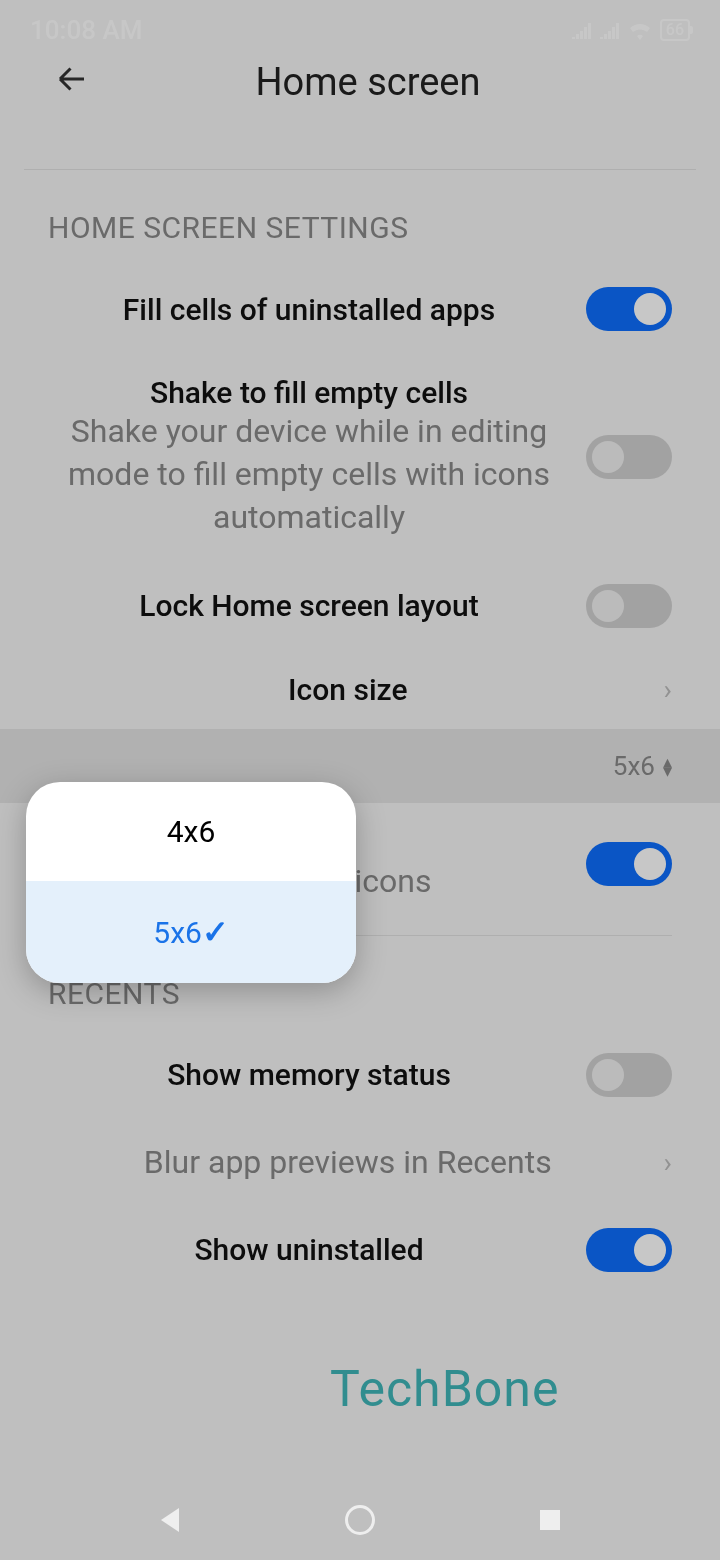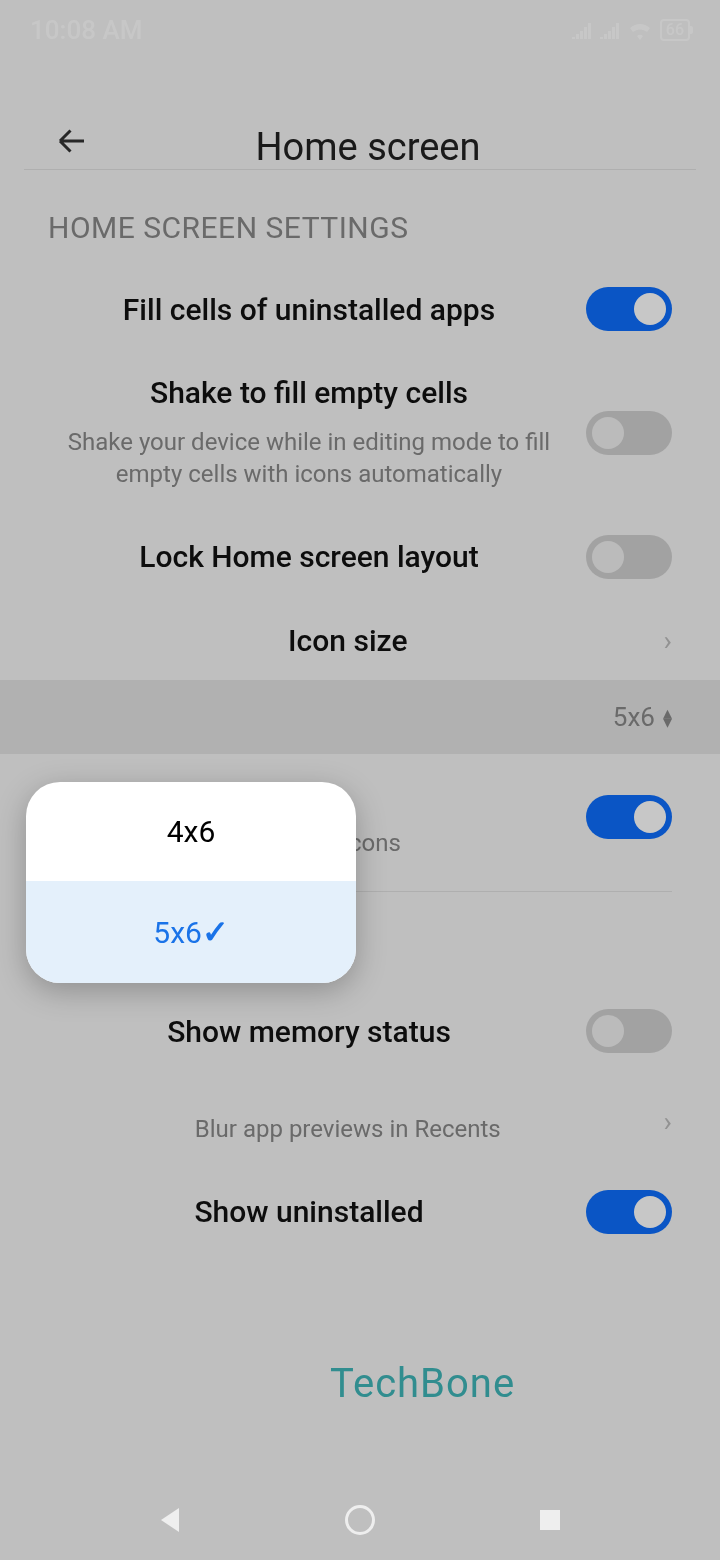--- a/index.html
+++ b/index.html
@@ -7,31 +7,31 @@
   .scrim { position: absolute; inset: 0; background: rgba(0,0,0,0.22); z-index: 5; }
   
   
   .status-bar { height: 60px; display: flex; align-items: center; justify-content: space-between; padding: 0 30px; color: #fff; font-weight: 500; font-size: 26px; }
   .status-right { display: flex; align-items: center; gap: 8px; }
   .signal-icon, .wifi-icon { display: inline-flex; }
   .battery-box { border: 2px solid #fff; border-radius: 4px; padding: 1px 4px; font-size: 16px; line-height: 1; position: relative; }
   .battery-box::after { content:''; position:absolute; right:-5px; top:5px; width:3px; height:8px; background:#fff; border-radius:0 2px 2px 0; }
   
   
-  .header { height: 110px; display: flex; align-items: flex-end; padding: 0 30px; gap: 20px; border-bottom: 1px solid #e0e0e0; margin: 0 24px; }
+  .header { height: 110px; display: flex; align-items: flex-start; padding: 0 30px; gap: 20px; border-bottom: 1px solid #e0e0e0; margin: 0 24px; }
   .back-arrow { font-size: 40px; color: #333; }
   .header-title { flex: 1; text-align: center; font-size: 38px; color: #222; font-weight: 400; margin-left: -40px; }
   
   
   .content { padding: 0 24px; }
   .section-label { color: #888; font-size: 30px; letter-spacing: 0.5px; padding: 40px 24px 20px; }
   .row { padding: 22px 24px; display: flex; align-items: center; justify-content: space-between; gap: 16px; }
   .row-text { flex: 1; text-align: center; }
   .row-title { font-size: 30px; color: #111; font-weight: 500; }
-  .row-sub { font-size: 24px; color: #888; margin-top: 16px; line-height: 1.35; }
+  .row-sub { font-size: 32px; color: #888; margin-top: 0; line-height: 1.35; }
   .chevron { color: #bbb; font-size: 28px; }
   .select-indicator { display:flex; align-items:center; gap:8px; color:#888; font-size:26px; }
   
   
   .highlight-row { background: rgba(0,0,0,0.07); margin: 0 -24px; padding: 22px 48px; display:flex; align-items:center; justify-content:space-between;}
   
   
   .toggle { width: 86px; height: 44px; border-radius: 22px; position: relative; flex-shrink: 0; }
   .toggle.off { background: #d0d0d0; }
   .toggle.on { background: #0d6efd; }
@@ -42,21 +42,21 @@
   
   .divider { height: 1px; background: #e0e0e0; margin: 10px 24px 0; }
   
   
   .popup { position: absolute; left: 26px; top: 782px; width: 330px; background: #fff; border-radius: 34px; box-shadow: 0 8px 30px rgba(0,0,0,0.25); z-index: 10; overflow: hidden; }
   .popup-item { padding: 32px 40px; font-size: 30px; display: flex; align-items: center; justify-content: center; }
   .popup-item.selected { background: #e4f0fb; color: #1a73e8; }
   .popup-item .check { color: #1a73e8; font-size: 32px; font-weight: bold; }
   
   
-  .watermark { position: absolute; left: 330px; top: 1360px; color: #3fb5b8; font-size: 40px; font-weight: 400; letter-spacing: 1px; z-index: 3; }
+  .watermark { position: absolute; left: 330px; top: 1360px; color: #3fb5b8; font-size: 50px; font-weight: 400; letter-spacing: 1px; z-index: 3; }
   
   
   .navbar { position: absolute; bottom: 0; left: 0; right: 0; height: 80px; display: flex; align-items: center; justify-content: space-evenly; z-index: 6; }
   .nav-btn { color: #eee; font-size: 28px; display:flex; align-items:center; justify-content:center; width:40px; height:40px; }
   .nav-home { border: 3px solid #eee; border-radius: 50%; width: 30px; height: 30px; }
   .nav-square { width: 20px; height: 20px; background: #eee; }
   .nav-back-tri { width: 0; height: 0; border-top: 12px solid transparent; border-bottom: 12px solid transparent; border-right: 18px solid #eee; }
   
   
   .updown { display:inline-flex; flex-direction:column; line-height:0.5; font-size:18px; color:#888; }

